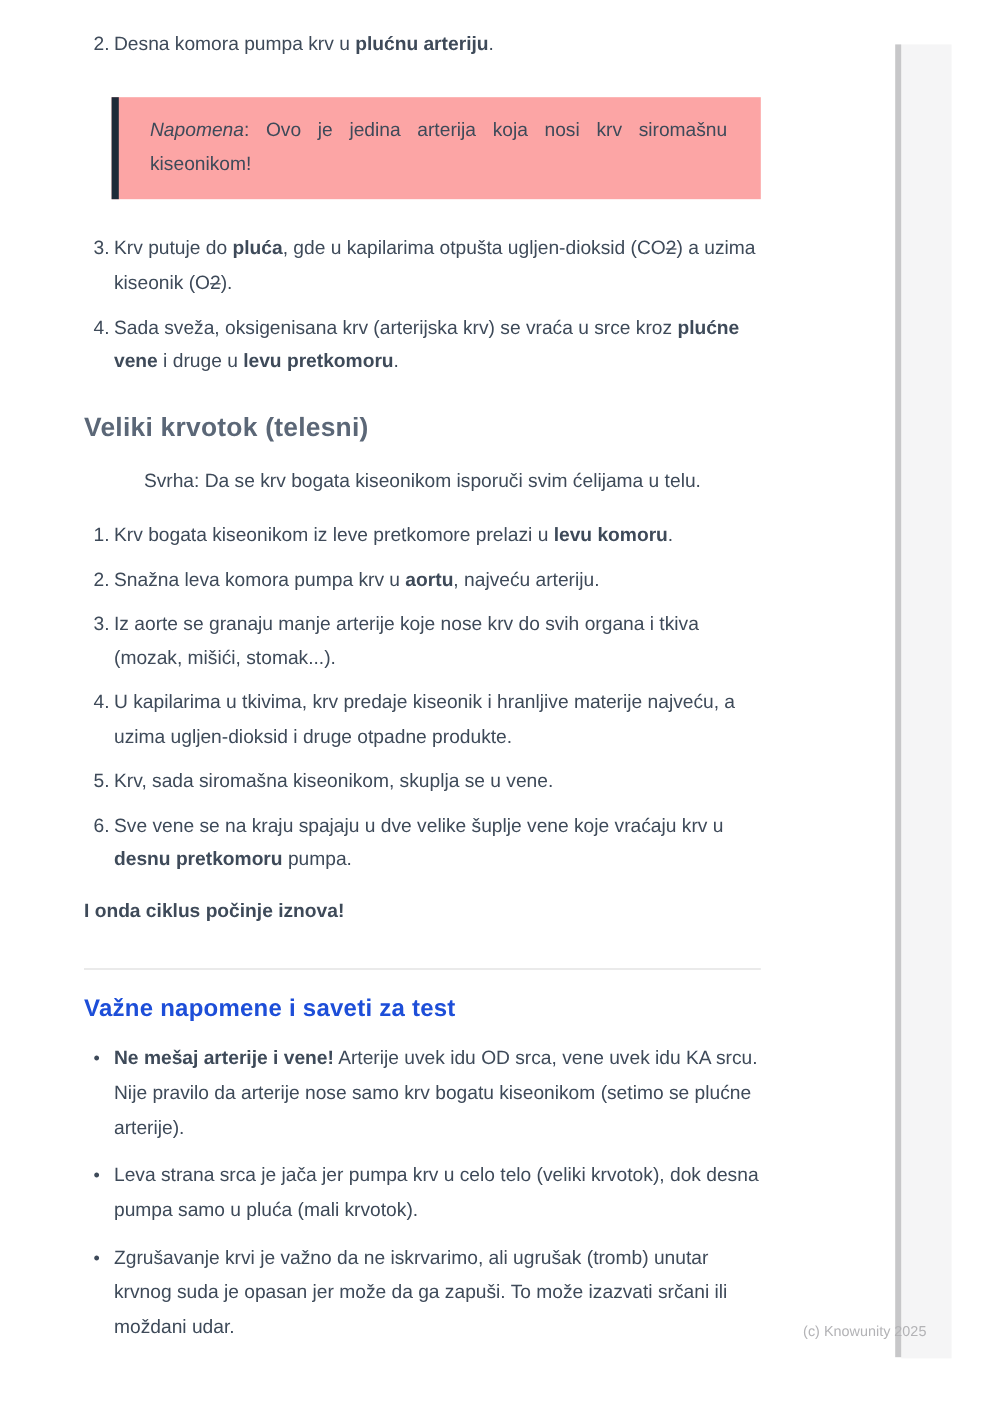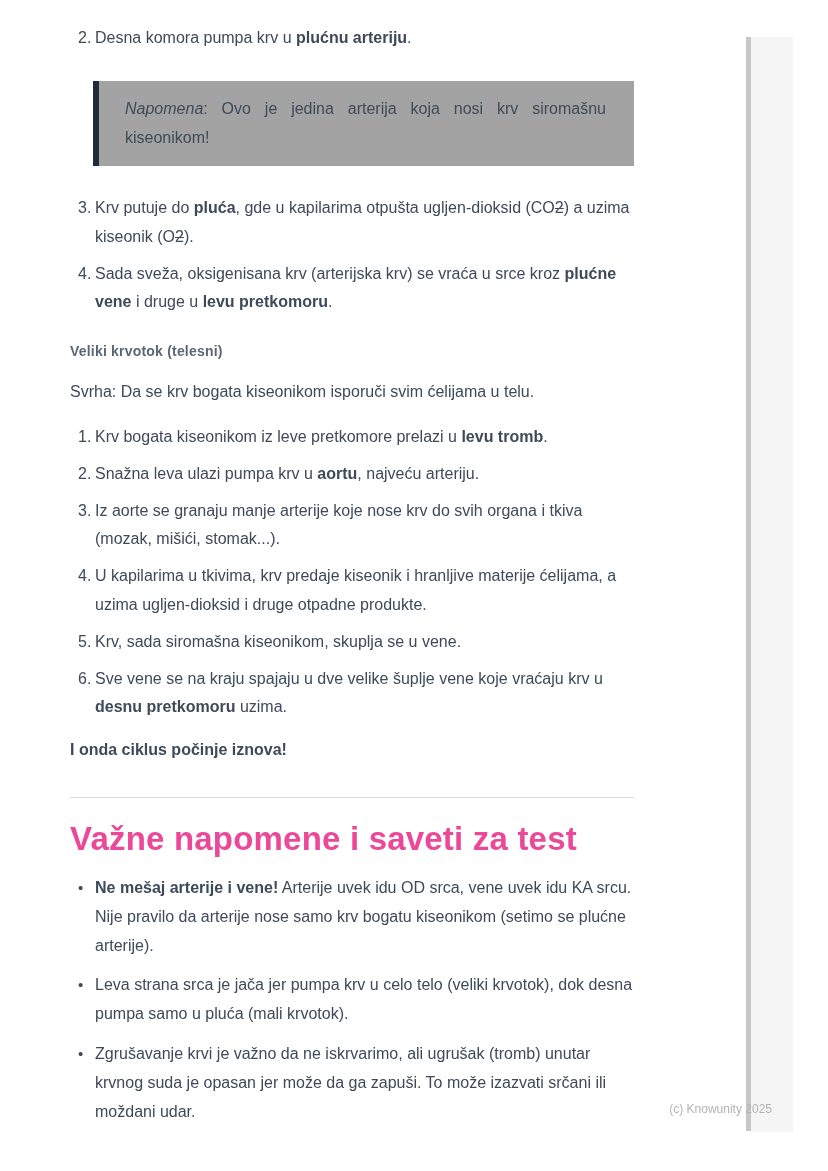--- a/index.html
+++ b/index.html
@@ -45,44 +45,45 @@
   .li-text {
     flex: 1 1 auto;
     line-height: 1.8;
   }
   ul.tips li { margin-bottom: 11px; }
   ul.tips .marker { min-width: 17px; font-size: 15px; }
 
   
   .note {
     margin: 28px 0 28px 23px;
-    background: #a3a3a3;
+    background: #fca5a5;
     border-left: 6px solid #1f2b39;
     padding: 13px 28px 13px 26px;
     text-align: justify;
     line-height: 1.85;
   }
 
   h2.section-heading {
     margin: 22px 0 0 0;
-    font-size: 33px;
+    font-size: 20px;
     font-weight: 700;
-    color: #ec4899;
+    color: #1d4ed8;
     letter-spacing: 0.2px;
   }
   h3.section-heading {
     margin: 26px 0 0 0;
-    font-size: 14px;
+    font-size: 22px;
     font-weight: 700;
     color: #5b6777;
     letter-spacing: 0.2px;
   }
   p.para {
     margin: 19px 0 0 0;
     line-height: 1.8;
+    text-align: center;
   }
   p.closing {
     margin: 14px 0 0 0;
     line-height: 1.8;
     font-weight: bold;
   }
   ol.steps.mt { margin-top: 16px; }
   ul.tips.mt { margin-top: 16px; }
 
   hr.divider {
@@ -146,41 +147,41 @@
   </ol>
 
 
   <h3 class="section-heading">Veliki krvotok (telesni)</h3>
 
   <p class="para"><span>Svrha: Da se krv bogata kiseonikom isporuči svim ćelijama u telu.</span></p>
 
   <ol class="steps mt">
     <li>
       <span class="marker">1.</span>
-      <span class="li-text"><span>Krv bogata kiseonikom iz leve pretkomore prelazi u </span><span class="b">levu tromb</span><span>.</span></span>
+      <span class="li-text"><span>Krv bogata kiseonikom iz leve pretkomore prelazi u </span><span class="b">levu komoru</span><span>.</span></span>
     </li>
     <li>
       <span class="marker">2.</span>
-      <span class="li-text"><span>Snažna leva ulazi pumpa krv u </span><span class="b">aortu</span><span>, najveću arteriju.</span></span>
+      <span class="li-text"><span>Snažna leva komora pumpa krv u </span><span class="b">aortu</span><span>, najveću arteriju.</span></span>
     </li>
     <li>
       <span class="marker">3.</span>
       <span class="li-text"><span>Iz aorte se granaju manje arterije koje nose krv do svih organa i tkiva (mozak, mišići, stomak...).</span></span>
     </li>
     <li>
       <span class="marker">4.</span>
-      <span class="li-text"><span>U kapilarima u tkivima, krv predaje kiseonik i hranljive materije ćelijama, a uzima ugljen-dioksid i druge otpadne produkte.</span></span>
+      <span class="li-text"><span>U kapilarima u tkivima, krv predaje kiseonik i hranljive materije najveću, a uzima ugljen-dioksid i druge otpadne produkte.</span></span>
     </li>
     <li>
       <span class="marker">5.</span>
       <span class="li-text"><span>Krv, sada siromašna kiseonikom, skuplja se u vene.</span></span>
     </li>
     <li>
       <span class="marker">6.</span>
-      <span class="li-text"><span>Sve vene se na kraju spajaju u dve velike šuplje vene koje vraćaju krv u </span><span class="b">desnu pretkomoru</span><span> uzima.</span></span>
+      <span class="li-text"><span>Sve vene se na kraju spajaju u dve velike šuplje vene koje vraćaju krv u </span><span class="b">desnu pretkomoru</span><span> pumpa.</span></span>
     </li>
   </ol>
 
   <p class="closing"><span>I onda ciklus počinje iznova!</span></p>
 
   <hr class="divider">
 
   <h2 class="section-heading">Važne napomene i saveti za test</h2>
 
   <ul class="tips mt">

